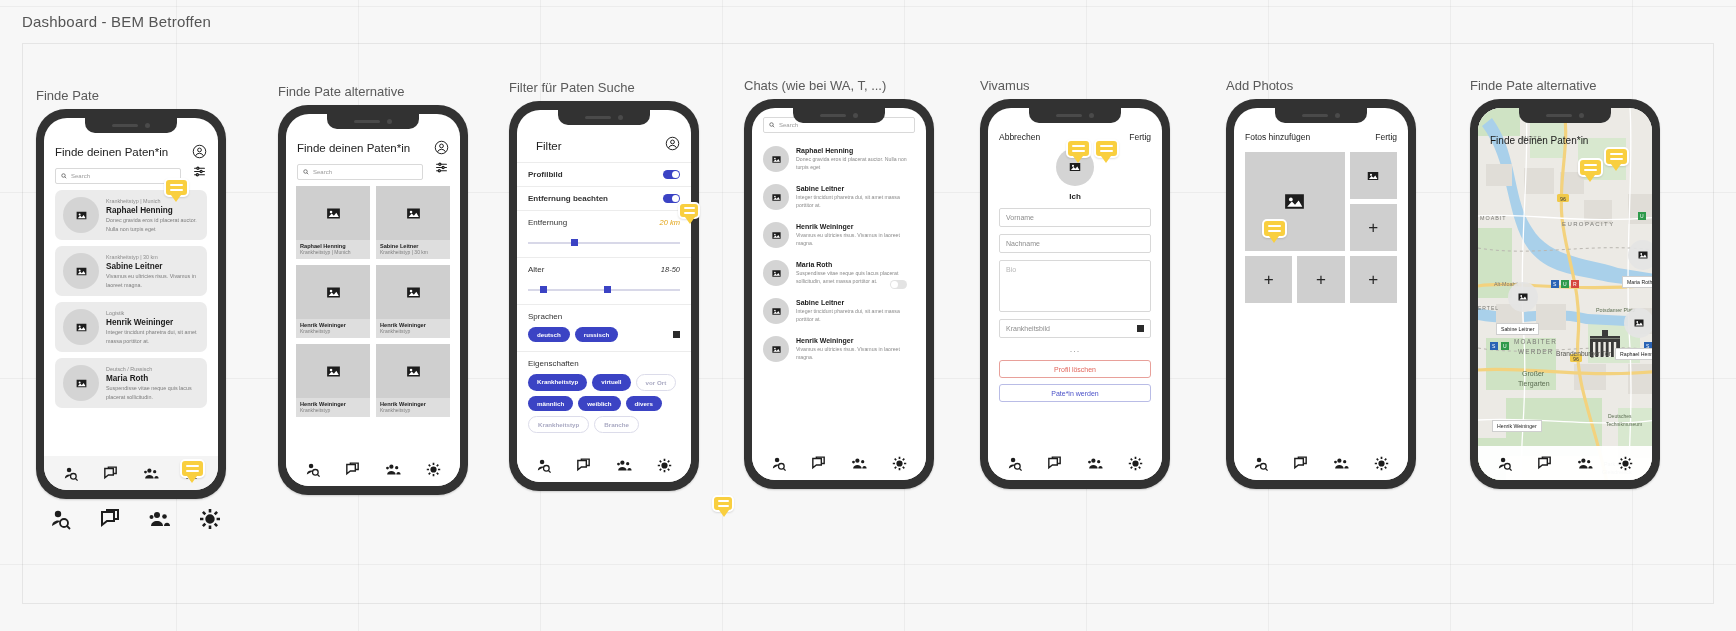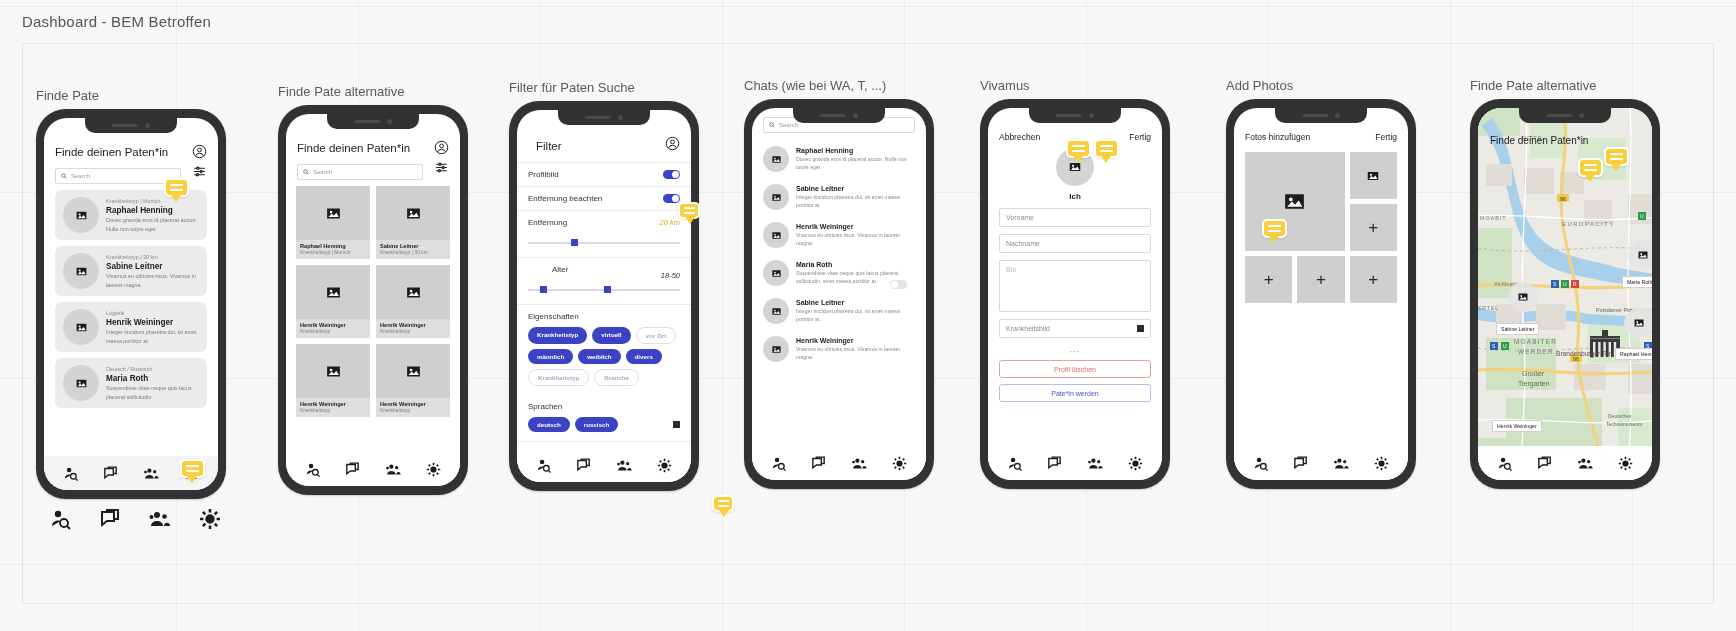--- a/index.html
+++ b/index.html
@@ -109,21 +109,21 @@
   .gcell{ background:#cfcfcf; }
   .gcell .img{ height:54px; display:flex; align-items:center; justify-content:center; }
   .gcell .cap{ background:#dedede; padding:3px 4px 4px 4px; }
   .g-name{ font-size:5.6px; font-weight:bold; color:#222; }
   .g-sub{ font-size:5px; color:#7f7f7f; }
 
   
   .f-row{
     display:flex; align-items:center; justify-content:space-between;
     padding:7px 11px; border-bottom:1px solid #ececec;
-    font-size:8px; color:#333;
+    font-size:8px; color:#333;font-weight:bold;
   }
   .f-sec{ padding:7px 11px 9px 11px; border-bottom:1px solid #ececec; }
   .f-sec-label{ font-size:8px; color:#333; margin-bottom:6px; }
   .toggle{
     width:17px; height:9px; border-radius:6px; background:#3b43c4; position:relative;
   }
   .toggle .knob{ position:absolute; top:1px; right:1px; width:7px; height:7px; border-radius:50%; background:#fff; }
   .toggle.off{ background:#e3e3e3; }
   .toggle.off .knob{ right:auto; left:1px; }
   .slider{ position:relative; height:10px; margin-top:5px; }
@@ -580,51 +580,51 @@
           <span class="f-sec-label">Entfernung</span>
           <span class="val" style="color:#e2a417;">20 km</span>
         </div>
         <div class="slider">
           <span class="trk"></span>
             <span class="hd" style="left:28%;"></span>
         </div>
       </div>
 
       <div class="f-sec">
-        <div style="display:flex; align-items:flex-end; justify-content:space-between;margin-left:24px;">
+        <div style="display:flex; align-items:flex-start; justify-content:space-between;">
           <span class="f-sec-label">Alter</span>
           <span class="val">18-50</span>
         </div>
         <div class="slider">
           <span class="trk"></span>
           <span class="hd" style="left:8%;"></span>
           <span class="hd" style="left:50%;"></span>
+        </div>
+      </div>
+
+      <div class="f-sec">
+        <div class="f-sec-label">Sprachen</div>
+        <div class="chiprow" style="align-items:center; justify-content:flex-start;">
+          <span class="chip">deutsch</span>
+          <span class="chip">russisch</span>
+          <span class="sqbox" style="margin-left:auto;"></span>
         </div>
       </div>
 
       <div class="f-sec" style="border-bottom:none;">
         <div class="f-sec-label">Eigenschaften</div>
         <div class="chiprow">
           <span class="chip">Krankheitstyp</span>
           <span class="chip">virtuell</span>
           <span class="chip ghost">vor Ort</span>
           <span class="chip">männlich</span>
           <span class="chip">weiblich</span>
           <span class="chip">divers</span>
           <span class="chip ghost">Krankheitstyp</span>
           <span class="chip ghost">Branche</span>
-        </div>
-      </div>
-
-      <div class="f-sec">
-        <div class="f-sec-label">Sprachen</div>
-        <div class="chiprow" style="align-items:center; justify-content:flex-start;">
-          <span class="chip">deutsch</span>
-          <span class="chip">russisch</span>
-          <span class="sqbox" style="margin-left:auto;"></span>
         </div>
       </div>
 
       <div class="tabbar white">
         <span class="tab">
           <svg width="17" height="17" viewBox="0 0 24 24" fill="#1d1d1d">
               <circle cx="10" cy="7" r="3.2"></circle>
               <path d="M4 19c0-3.4 2.7-5.6 6-5.6 1 0 2 .2 2.8.6"></path>
               <circle cx="16" cy="16" r="4" fill="none" stroke="#1d1d1d" stroke-width="1.8"></circle>
               <path d="M19 19l3 3" stroke="#1d1d1d" stroke-width="1.8"></path>

